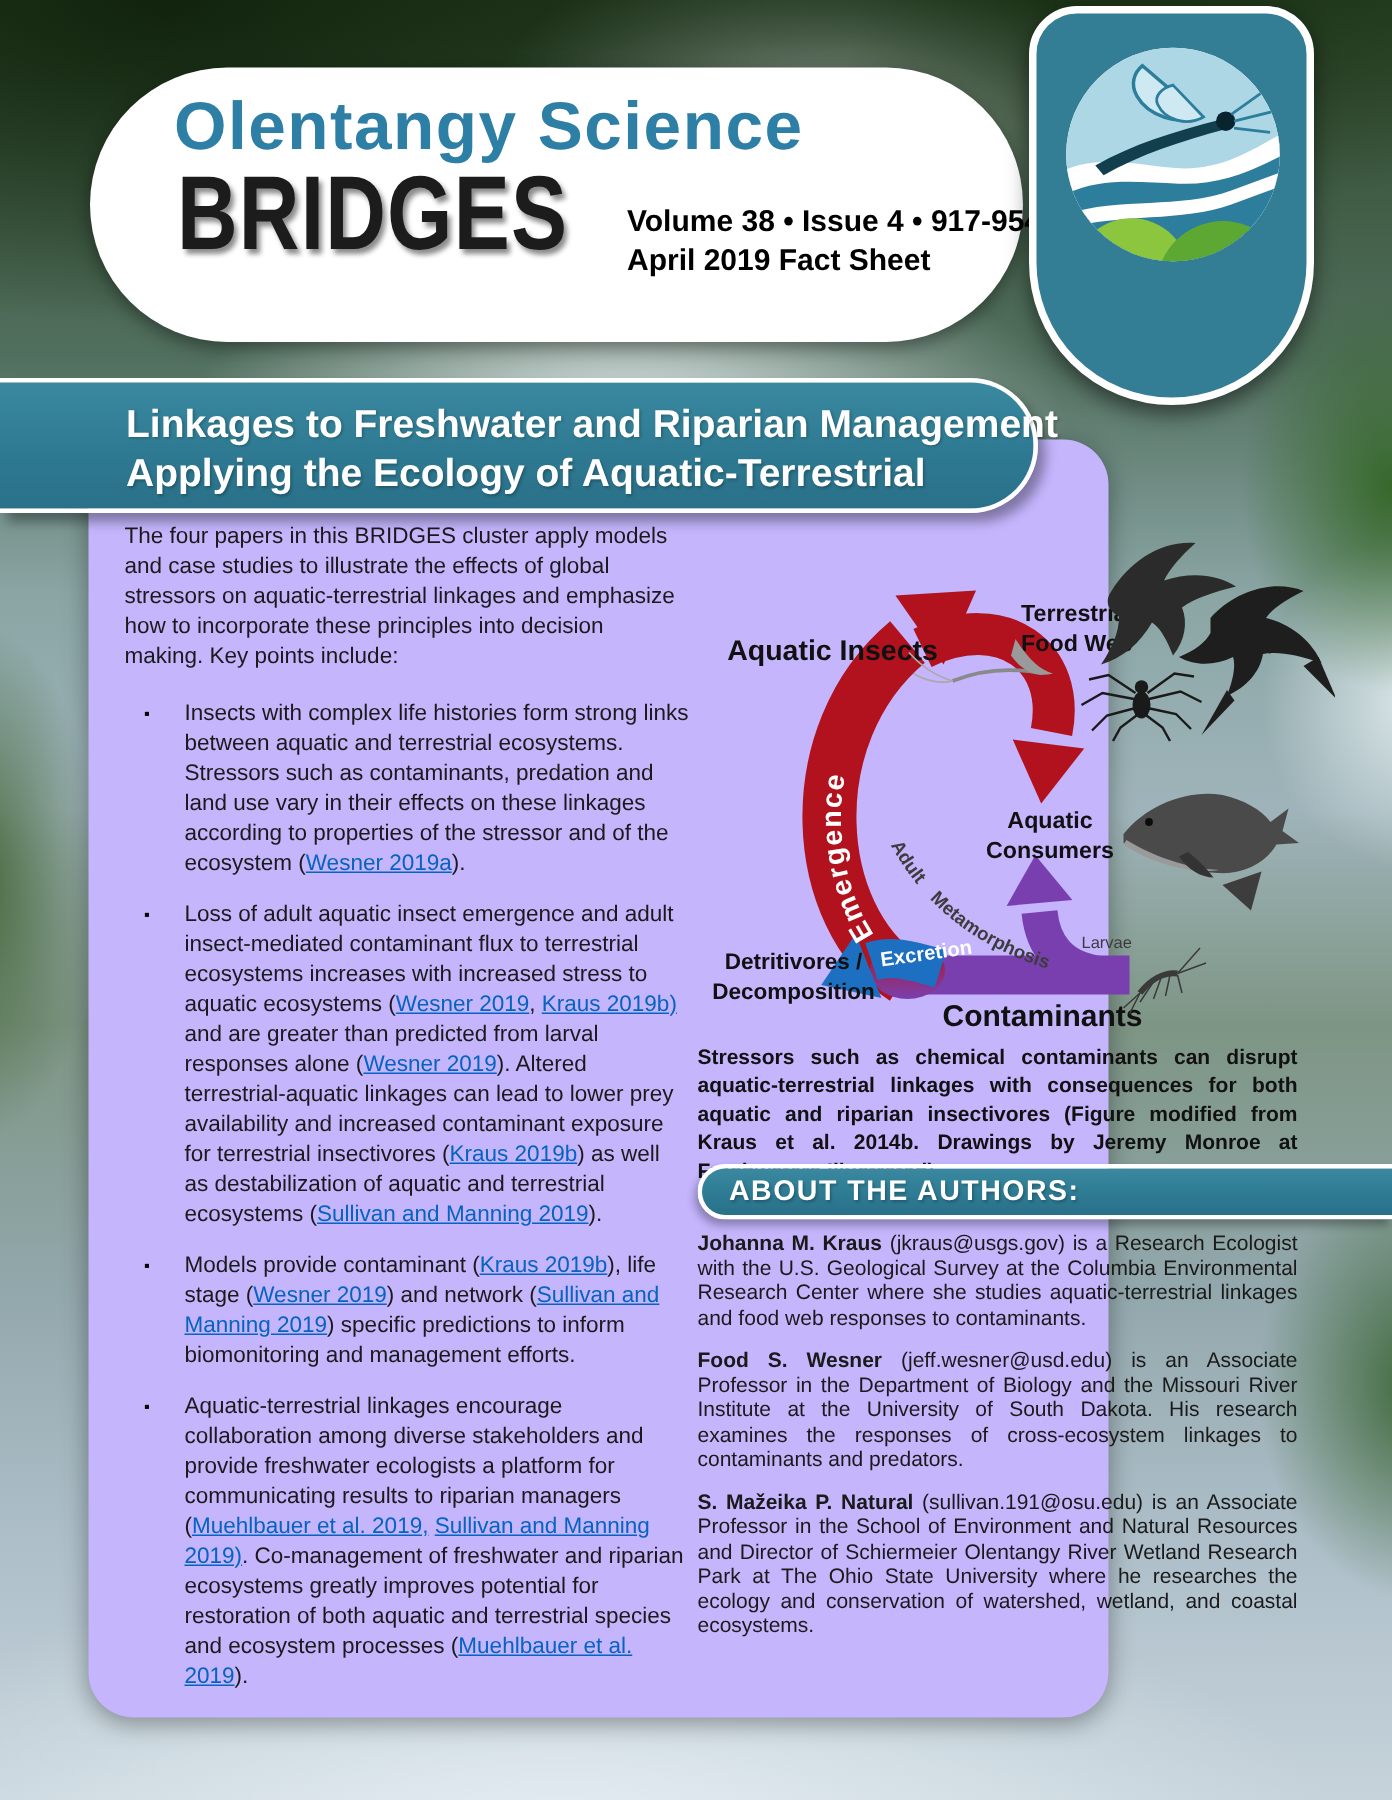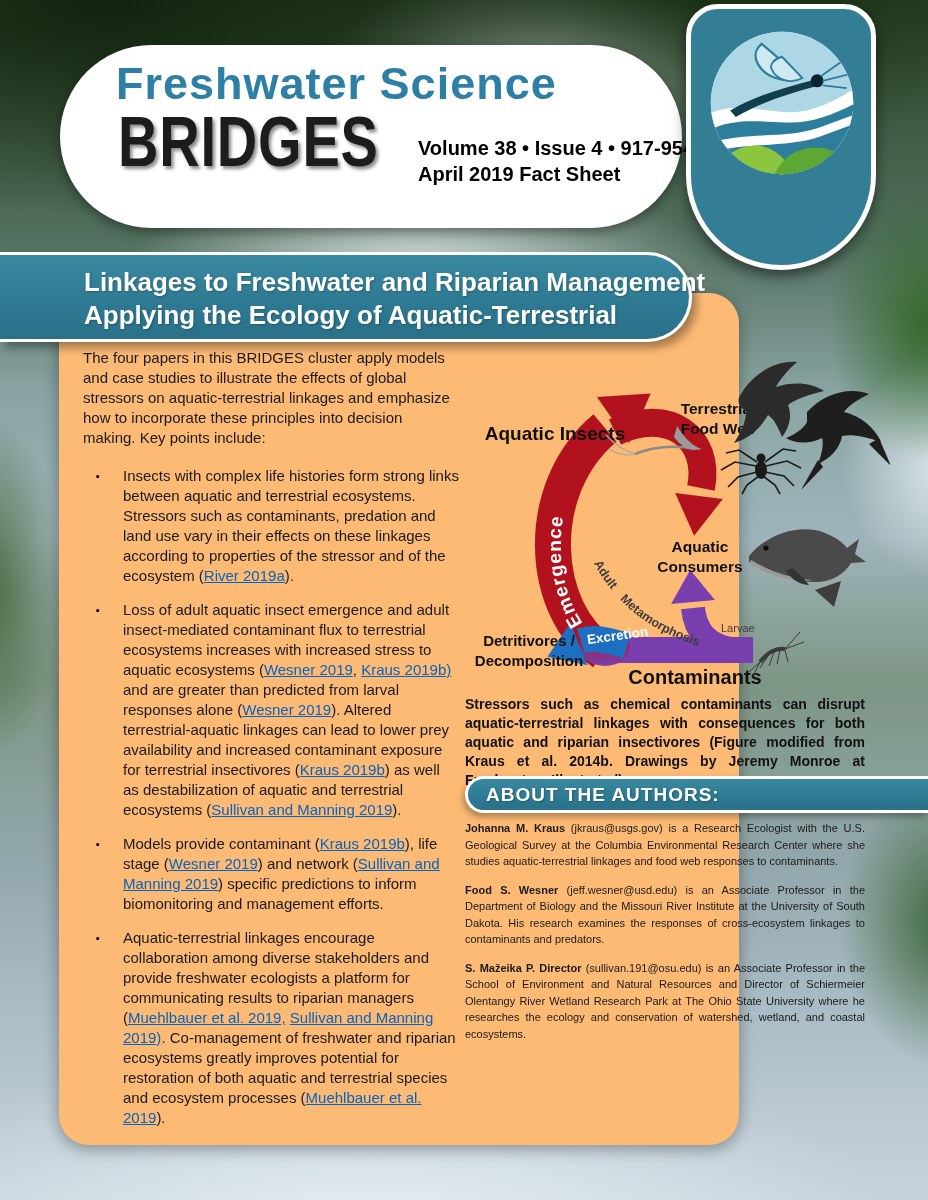--- a/index.html
+++ b/index.html
@@ -59,36 +59,36 @@
     border:3px solid #fff; border-left:none;
     border-radius:0 46px 46px 0;
     box-shadow:5px 6px 8px rgba(0,0,0,.35);
     padding:11px 0 0 84px;
     color:#fff; font-weight:bold; font-size:26px; line-height:33px;
     text-shadow:1px 1px 2px rgba(0,0,0,.25); white-space:nowrap;
   }
   
   .panel {
     position:absolute; left:59px; top:293px; width:680px; height:852px; z-index:1;
-    background:#fdba74; border-radius:30px; box-shadow:0 4px 16px rgba(0,0,0,.35);
+    background:#c4b5fd; border-radius:30px; box-shadow:0 4px 16px rgba(0,0,0,.35);
   }
   .col-left { position:absolute; left:24px; top:55px; width:376px; font-size:15px; line-height:20px; color:#1a1a1a; }
   .intro { margin-bottom:18px; }
   ul.kp { list-style:none; margin-left:40px; }
   ul.kp li { position:relative; margin-bottom:14px; }
   ul.kp .bullet-marker { position:absolute; left:-27px; top:0; font-size:11px; color:#000; }
   a.cite-link { color:#0563c1; text-decoration:underline; cursor:pointer; }
   .figure-area { position:absolute; left:396px; top:57px; width:435px; height:340px; overflow:visible; }
   .caption {
     position:absolute; left:406px; top:402px; width:400px;
     font-size:14px; font-weight:bold; line-height:19px; text-align:justify; color:#111;
   }
   .authors {
     position:absolute; left:406px; top:527px; width:400px;
-    font-size:11px; line-height:16.5px; text-align:justify; color:#1a1a1a;
+    font-size:14px; line-height:16.5px; text-align:justify; color:#1a1a1a;
   }
   .authors p { margin-bottom:12px; }
   .authors b { font-weight:bold; }
   
   .about-banner {
     position:absolute; left:465px; top:776px; width:463px; height:37px; z-index:2;
     background:linear-gradient(180deg,#3a89a0 0%, #2d7a92 60%, #2a7089 100%);
     border:3px solid #fff; border-right:none;
     border-radius:20px 0 0 20px;
     box-shadow:-2px 4px 6px rgba(0,0,0,.3);
@@ -101,21 +101,21 @@
   .dsmall { font-family:"Liberation Sans", sans-serif; fill:#3c3c3c; }
   .dwhite { font-family:"Liberation Sans", sans-serif; fill:#fff; }
 </style>
 </head>
 <body>
 
 <div class="page">
   <div class="bg"></div>
 
   <div class="header-pill">
-    <div class="journal-title">Freshwater Science</div>
+    <div class="journal-title">Olentangy Science</div>
     <div class="brand">BRIDGES</div>
     <div class="issue-info">
       <div>Volume 38 • Issue 4  • 917-954</div>
       <div>April 2019 Fact Sheet</div>
     </div>
   </div>
 
   <div class="shield">
     <svg width="148" height="148" viewBox="0 0 160 160">
       <defs>
@@ -147,21 +147,21 @@
   <div class="title-banner">
     <div>Linkages to Freshwater and Riparian Management</div>
     <div>Applying the Ecology of Aquatic-Terrestrial</div>
   </div>
 
   <div class="panel">
 
     <div class="col-left">
       <p class="intro">The four papers in this BRIDGES cluster apply models and case studies to illustrate the effects of global stressors on aquatic-terrestrial linkages and emphasize how to incorporate these principles into decision making. Key points include:</p>
       <ul class="kp">
-          <li><span class="bullet-marker">▪</span>Insects with complex life histories form strong links between aquatic and terrestrial ecosystems. Stressors such as contaminants, predation and land use vary in their effects on these linkages according to properties of the stressor and of the ecosystem (<a class="cite-link">River 2019a</a>).</li>
+          <li><span class="bullet-marker">▪</span>Insects with complex life histories form strong links between aquatic and terrestrial ecosystems. Stressors such as contaminants, predation and land use vary in their effects on these linkages according to properties of the stressor and of the ecosystem (<a class="cite-link">Wesner 2019a</a>).</li>
           <li><span class="bullet-marker">▪</span>Loss of adult aquatic insect emergence and adult insect-mediated contaminant flux to terrestrial ecosystems increases with increased stress to aquatic ecosystems (<a class="cite-link">Wesner 2019</a>, <a class="cite-link">Kraus 2019b)</a> and are greater than predicted from larval responses alone (<a class="cite-link">Wesner 2019</a>). Altered terrestrial-aquatic linkages can lead to lower prey availability and increased contaminant exposure for terrestrial insectivores (<a class="cite-link">Kraus 2019b</a>) as well as destabilization of aquatic and terrestrial ecosystems (<a class="cite-link">Sullivan and Manning 2019</a>).</li>
           <li><span class="bullet-marker">▪</span>Models provide contaminant (<a class="cite-link">Kraus 2019b</a>), life stage (<a class="cite-link">Wesner 2019</a>) and network (<a class="cite-link">Sullivan and Manning 2019</a>) specific predictions to inform biomonitoring and management efforts.</li>
           <li><span class="bullet-marker">▪</span>Aquatic-terrestrial linkages encourage collaboration among diverse stakeholders and provide freshwater ecologists a platform for communicating results to riparian managers (<a class="cite-link">Muehlbauer et al. 2019,</a> <a class="cite-link">Sullivan and Manning 2019)</a>. Co-management of freshwater and riparian ecosystems greatly improves potential for restoration of both aquatic and terrestrial species and ecosystem processes (<a class="cite-link">Muehlbauer et al. 2019</a>).</li>
         </ul>
     </div>
 
     <div class="figure-area">
       <svg width="435" height="340" viewBox="0 0 435 340">
         <defs>
           <path id="emGuide" d="M 154 300 C 94 260, 84 142, 158 80" fill="none"></path>
@@ -257,20 +257,20 @@
             <path d="M330,300 L333,312"></path>
         </g>
       </svg>
     </div>
 
     <p class="caption">Stressors such as chemical contaminants can disrupt aquatic-terrestrial linkages with consequences for both aquatic and riparian insectivores (Figure modified from Kraus et al. 2014b. Drawings by Jeremy Monroe at Freshwaters Illustrated).</p>
 
     <div class="authors">
         <p><b>Johanna M. Kraus</b> (jkraus@usgs.gov) is a Research Ecologist with the U.S. Geological Survey at the Columbia Environmental Research Center where she studies aquatic-terrestrial linkages and food web responses to contaminants.</p>
         <p><b>Food S. Wesner</b> (jeff.wesner@usd.edu) is an Associate Professor in the Department of Biology and the Missouri River Institute at the University of South Dakota. His research examines the responses of cross-ecosystem linkages to contaminants and predators.</p>
-        <p><b>S. Mažeika P. Director</b> (sullivan.191@osu.edu) is an Associate Professor in the School of Environment and Natural Resources and Director of Schiermeier Olentangy River Wetland Research Park at The Ohio State University where he researches the ecology and conservation of watershed, wetland, and coastal ecosystems.</p>
+        <p><b>S. Mažeika P. Natural</b> (sullivan.191@osu.edu) is an Associate Professor in the School of Environment and Natural Resources and Director of Schiermeier Olentangy River Wetland Research Park at The Ohio State University where he researches the ecology and conservation of watershed, wetland, and coastal ecosystems.</p>
       </div>
   </div>
 
   <div class="about-banner">
     <span>ABOUT THE AUTHORS:</span>
   </div>
 </div>
 
 </body></html>

